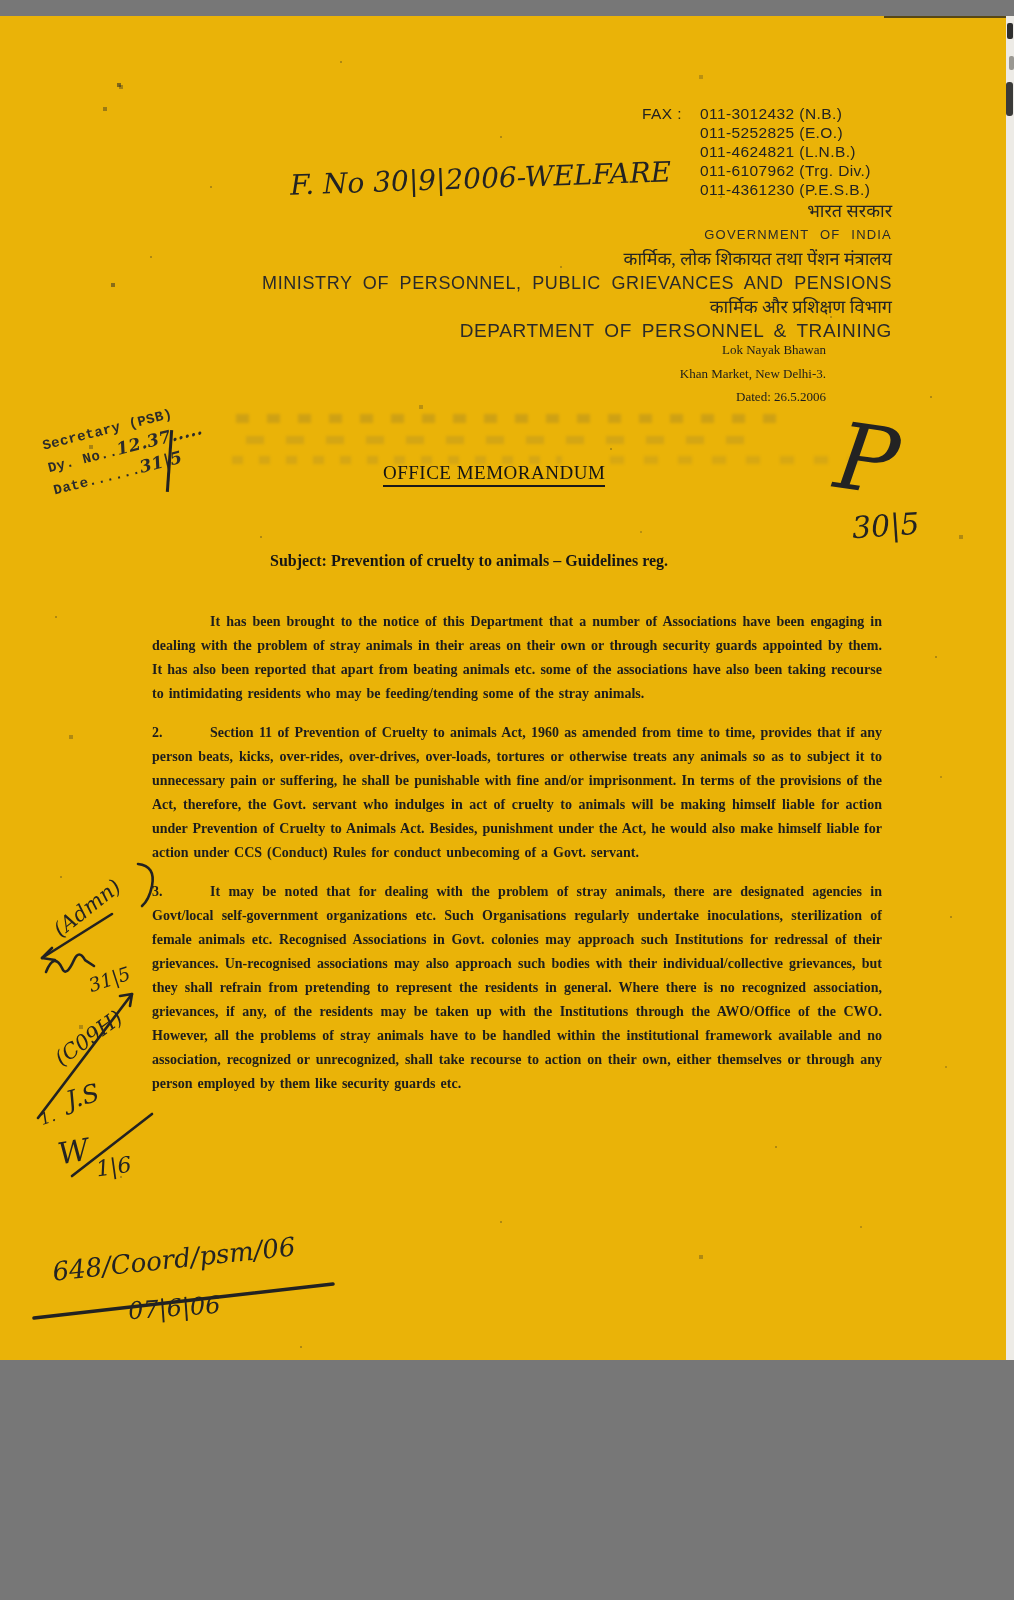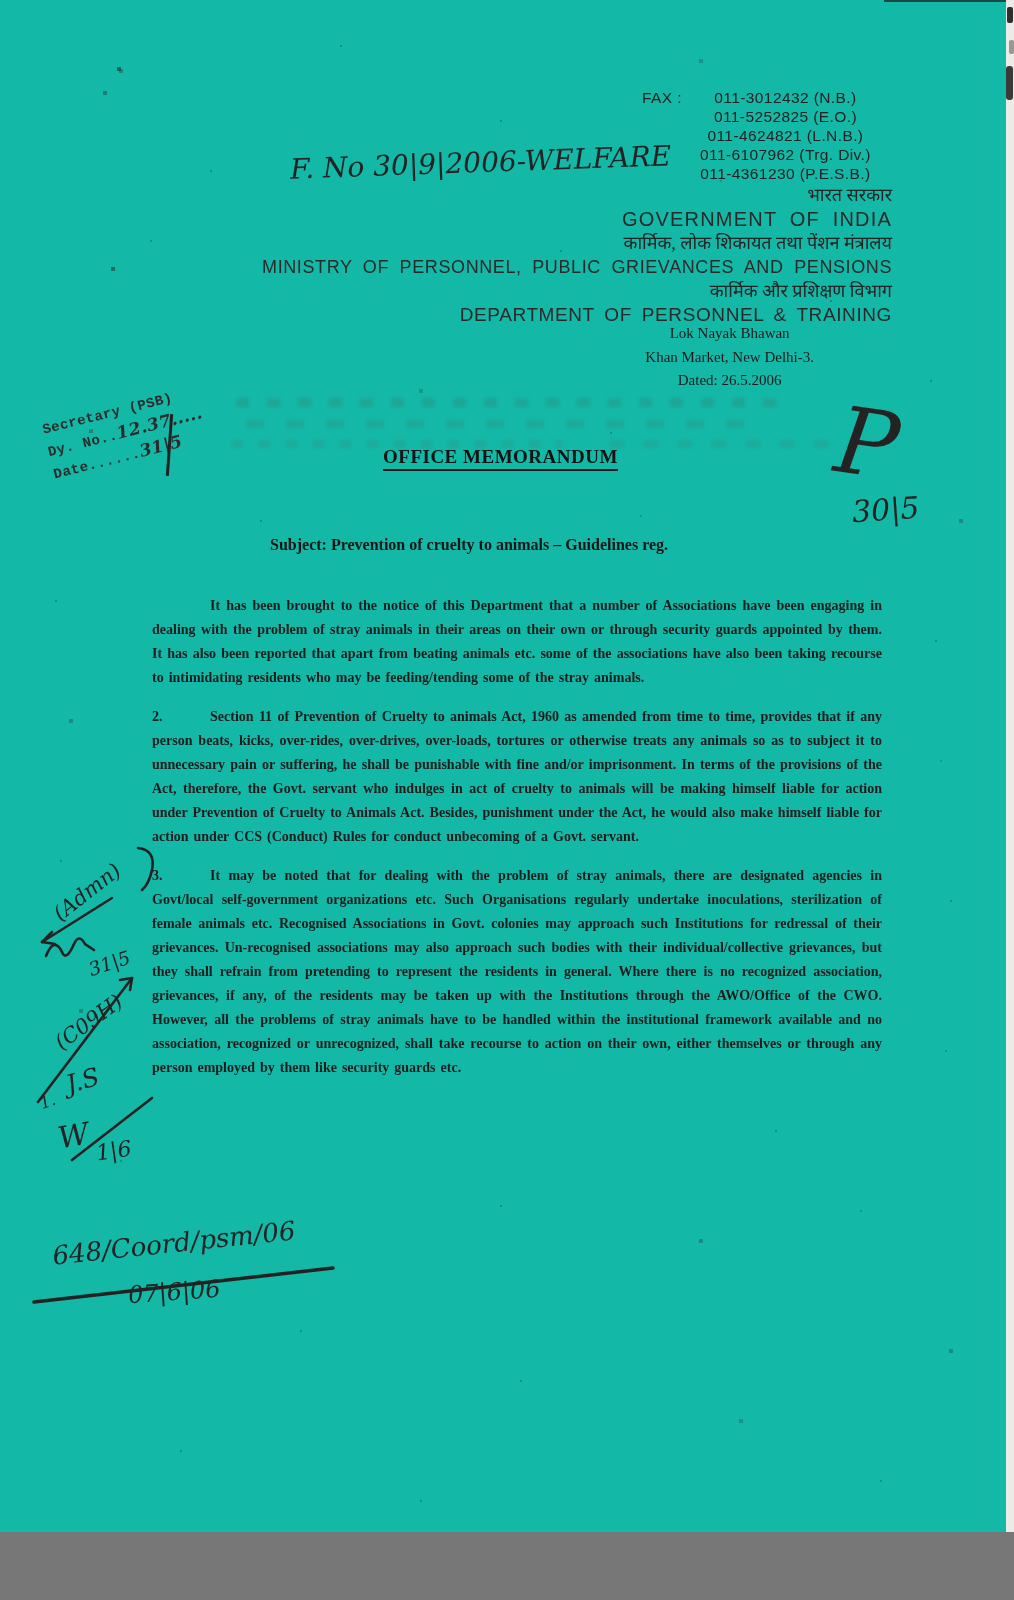--- a/index.html
+++ b/index.html
@@ -1,20 +1,20 @@
 <!DOCTYPE html>
 <html><head>
 <meta charset="utf-8">
 <style>
   html,body{margin:0;padding:0;background:#777;}
   .page{
     position:relative;
-    width:1014px;height:1532px;
-    margin:0 auto;
-    background:#14b8a6;
+    width:1014px;height:1344px;
+    margin:16px auto;
+    background:#eab308;
     overflow:hidden;
     font-family:"Liberation Serif", serif;
     color:#1e1e1e;
   }
   .abs{position:absolute;}
 
   
   .edge-top{left:884px;top:0;width:130px;height:2px;background:rgba(25,25,25,.7);}
   .edge-right{right:0;top:0;width:8px;height:1600px;background:#edebe6;}
   .edge-blob1{right:1px;top:7px;width:6px;height:16px;background:#2e2e2e;border-radius:2px;}
@@ -52,42 +52,42 @@
   .smudge-3{left:232px;top:440px;width:330px;height:8px;
     background:repeating-linear-gradient(90deg,rgba(90,90,88,.28) 0 11px,transparent 11px 27px);}
   .smudge-4{left:610px;top:440px;width:250px;height:8px;
     background:repeating-linear-gradient(90deg,rgba(90,90,88,.25) 0 14px,transparent 14px 34px);}
 
   
   .fax-block{left:642px;top:88px;display:flex;
     font-family:"Liberation Sans", sans-serif;font-size:15.5px;line-height:19px;
     color:#222;letter-spacing:.4px;}
   .fax-label{width:58px;}
-  .fax-lines div{white-space:nowrap;text-align:center;}
+  .fax-lines div{white-space:nowrap;}
 
   .fileno{left:290px;top:146px;font-size:28px;transform:rotate(-2deg);}
   .hand{font-family:"DejaVu Serif", serif;font-style:italic;color:#232323;}
 
   .org-header{left:92px;top:183px;width:800px;text-align:right;line-height:24px;}
   .org-hi{font-size:18px;color:#242424;}
   .org-en{font-family:"Liberation Sans", sans-serif;color:#2a2a2a;}
-  .org-en-1{font-size:20px;letter-spacing:1.2px;word-spacing:6px;}
+  .org-en-1{font-size:13px;letter-spacing:1.2px;word-spacing:6px;}
   .org-en-2{font-size:18px;letter-spacing:.6px;word-spacing:5px;}
   .org-en-3{font-size:19px;letter-spacing:.6px;word-spacing:4px;}
   .org-en-4{font-size:15.5px;letter-spacing:1px;word-spacing:5px;}
 
-  .addr-block{right:200px;top:322px;text-align:center;font-size:15px;line-height:23.5px;color:#1c1c1c;}
+  .addr-block{right:188px;top:322px;text-align:right;font-size:13px;line-height:23.5px;color:#1c1c1c;}
 
   .stamp{left:46px;top:400px;transform:rotate(-14deg);
     font-family:"Liberation Mono", monospace;font-size:14px;line-height:21px;
     color:#2b2b2b;font-weight:bold;letter-spacing:.5px;white-space:nowrap;}
   .stamp .hv{font-family:"DejaVu Serif", serif;font-style:italic;font-size:17px;font-weight:bold;}
   .stamp-slash{left:168px;top:414px;width:2.5px;height:62px;background:#222;transform:rotate(4deg);}
 
-  .memo-title{left:383px;top:446px;font-size:19px;font-weight:bold;letter-spacing:.5px;
+  .memo-title{left:383px;top:446px;font-size:19px;font-weight:normal;letter-spacing:.5px;
     border-bottom:2.5px solid #1a1a1a;padding-bottom:1px;color:#141414;}
 
   .p-mark{left:836px;top:398px;font-size:92px;line-height:92px;transform:rotate(8deg);
     font-weight:normal;}
   .p-mark-num{left:852px;top:492px;font-size:30px;transform:rotate(-4deg);}
 
   .subject{left:270px;top:536px;font-size:16px;font-weight:bold;color:#161616;}
 
   .doc-body{left:152px;top:594px;width:730px;font-size:14px;line-height:24px;
     text-align:justify;color:#1d1d1d;word-spacing:1.5px;font-weight:bold;}

